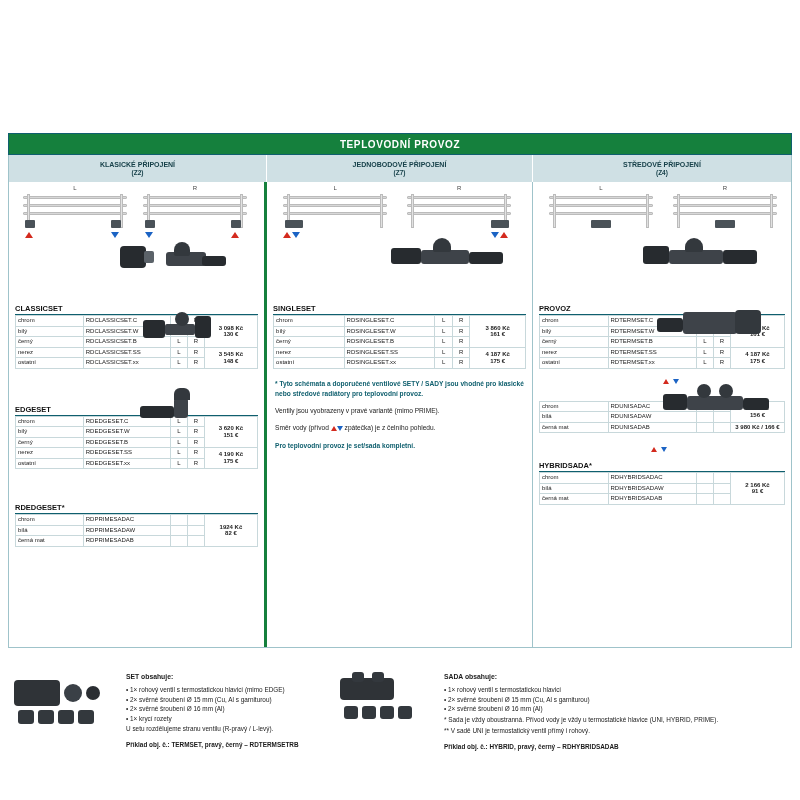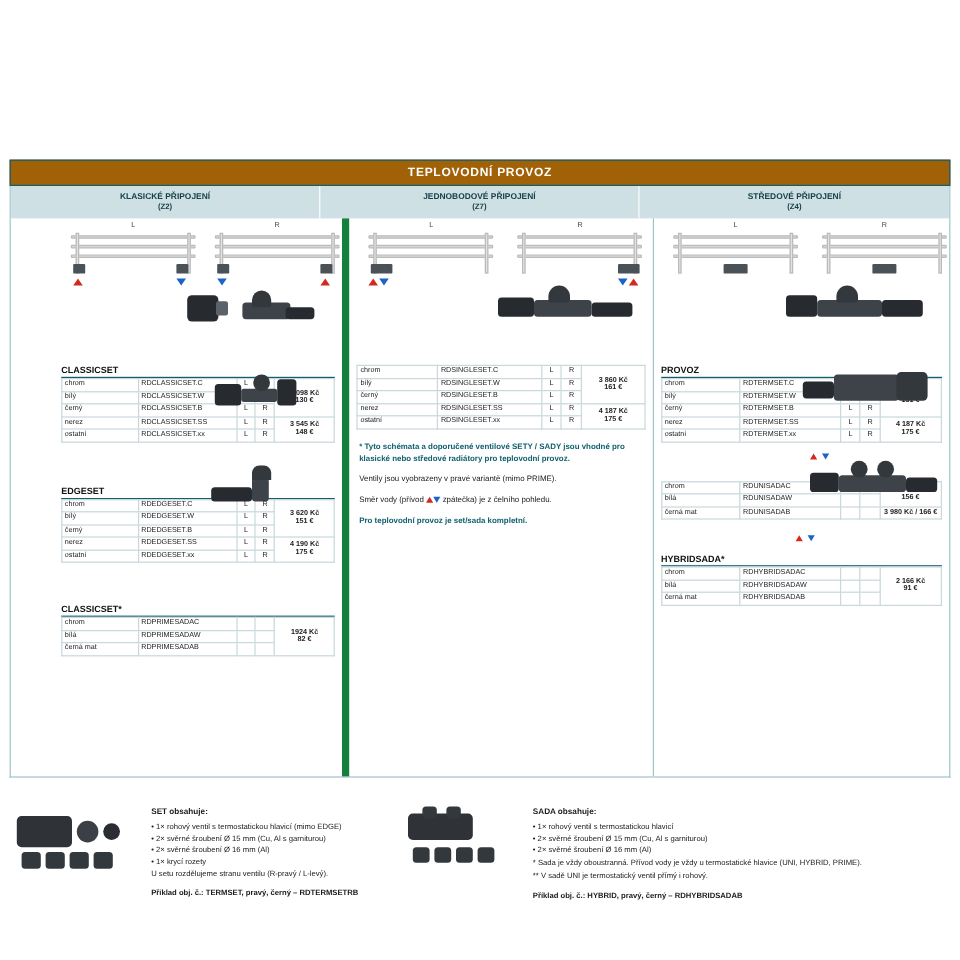--- a/index.html
+++ b/index.html
@@ -17,21 +17,21 @@
   }
   #sheet {
     position: absolute;
     left: 8px;
     top: 133px;
     width: 784px;
     height: 535px;
   }
   
   .main-header {
-    background: #a16207;
+    background: #15803d;
     color: #ffffff;
     text-align: center;
     font-size: 10px;
     font-weight: bold;
     letter-spacing: .6px;
     padding: 5px 0 4px 0;
     border: 1px solid #0f5f6e;
   }
   .col-headers {
     display: flex;
@@ -60,21 +60,21 @@
     border: 1px solid #9fc3ca;
     border-top: none;
     height: 466px;
     box-sizing: border-box;
   }
   .column {
     box-sizing: border-box;
     position: relative;
     padding: 0;
   }
-  .column.a { width: 33.0%; border-right: 6px solid #15803d; margin-left: 36px; }
+  .column.a { width: 33.0%; border-right: 3px solid #15803d; }
   .column.b { width: 34.0%; border-right: 1px solid #9fc3ca; }
   .column.c { width: 33.0%; }
 
   
   .diagram {
     height: 78px;
     position: relative;
   }
   .rad {
     position: absolute;
@@ -389,21 +389,21 @@
           </table>
       </div>
 
       <div class="photo" style="left:125px; top:206px; width:110px; height:42px;">
         <div class="vbody dark" style="left:6px; top:18px; width:34px; height:12px; border-radius:3px;"></div>
         <div class="vbody" style="left:40px; top:10px; width:14px; height:20px; border-radius:3px;"></div>
         <div class="vknob" style="left:40px; top:0px; width:16px; height:12px; border-radius:6px 6px 0 0;"></div>
       </div>
 
       <div class="set-block" style="margin-top:34px;">
-        <div class="set-title">CLASSICSET*</div>
+        <div class="set-title">RDEDGESET*</div>
         <table class="set">
           <tbody>
               <tr>
             <td class="c-name">chrom</td>
             <td class="c-code">RDPRIMESADAC</td>
             <td class="c-l"></td>
             <td class="c-r"></td>
             <td class="c-price" rowspan="3">
               <div class="price-2">1924 Kč</div>
               <div class="price-2">82 €</div>
@@ -455,20 +455,21 @@
       </div>
 
       <div class="photo" style="left:120px; top:52px; width:130px; height:46px;">
         <div class="vbody dark" style="left:4px; top:14px; width:30px; height:16px; border-radius:3px;"></div>
         <div class="vbody" style="left:34px; top:16px; width:48px; height:14px; border-radius:3px;"></div>
         <div class="vknob" style="left:46px; top:4px; width:18px; height:14px; border-radius:9px 9px 2px 2px;"></div>
         <div class="vbody dark" style="left:82px; top:18px; width:34px; height:12px; border-radius:3px;"></div>
       </div>
 
       <div class="set-block" style="margin-top:44px;">
+        <div class="set-title">SINGLESET</div>
         <table class="set">
           <tbody>
               <tr>
             <td class="c-name">chrom</td>
             <td class="c-code">RDSINGLESET.C</td>
             <td class="c-l">L</td>
             <td class="c-r">R</td>
             <td class="c-price" rowspan="3">
               <div class="price-2">3 860 Kč</div>
               <div class="price-2">161 €</div>

